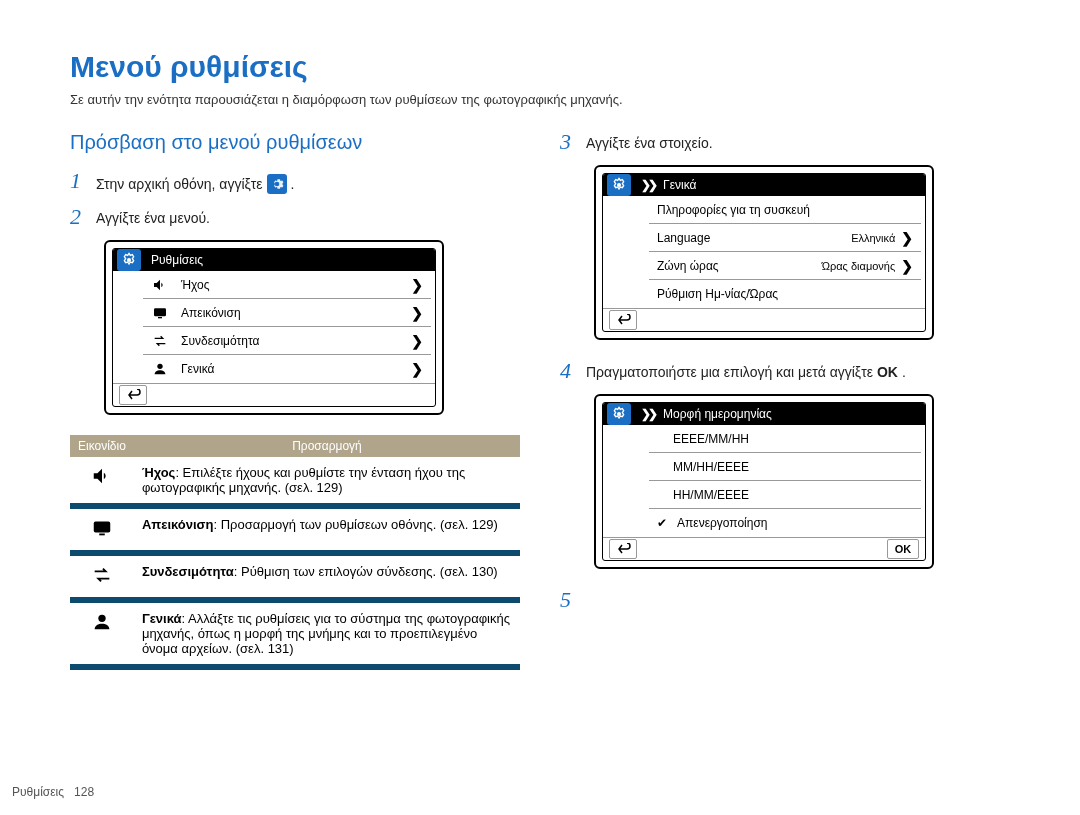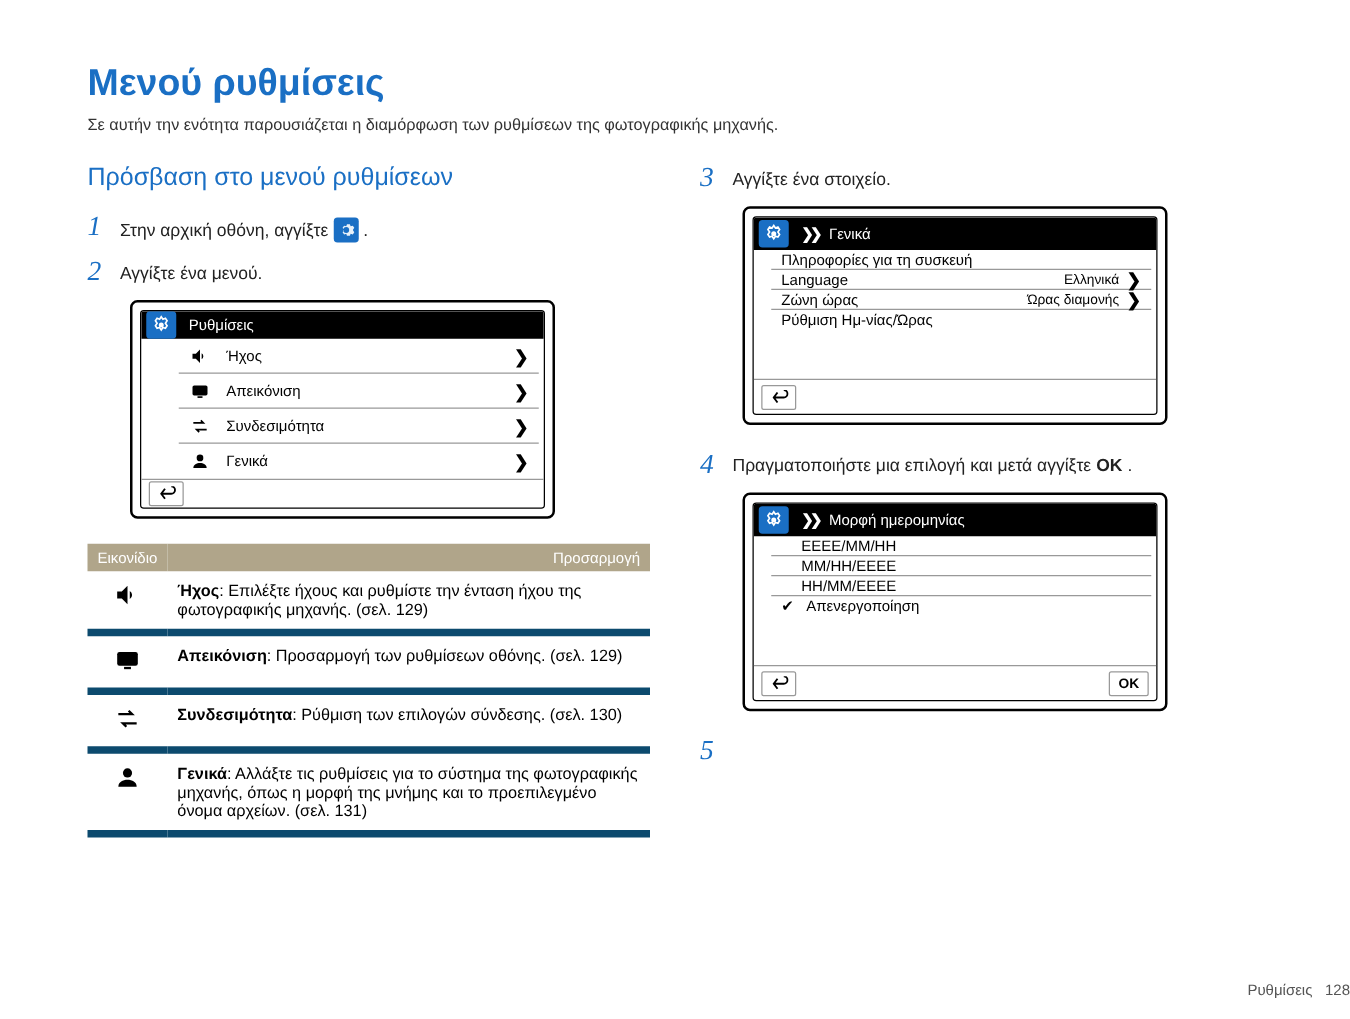--- a/index.html
+++ b/index.html
@@ -85,37 +85,37 @@
     border:1px solid #999; border-radius:2px; width:28px; height:20px;
     display:flex; align-items:center; justify-content:center; font-size:14px;
   }
   .ok-btn {
     border:1px solid #999; border-radius:2px; width:32px; height:20px;
     display:flex; align-items:center; justify-content:center; font-size:11px; font-weight:bold;
     margin-left:auto;
   }
   .desc-table { width: 100%; border-collapse: collapse; font-size: 13px; margin-top: 6px;}
   .desc-table th {
-    background: #b0a58a; color:#fff; text-align:right; padding:4px 8px; font-weight:normal; font-size:12px;
+    background: #b0a58a; color:#fff; text-align:center; padding:4px 8px; font-weight:normal; font-size:12px;
   }
   .desc-table td { padding: 8px; border-bottom: 6px solid #0c4a6e; vertical-align: top; }
   .desc-table .icon-cell { width:50px; text-align:center; }
   .icon-glyph { display:inline-block; width:22px; height:22px; }
   .device-row2 {
-    display:flex; align-items:center; height:16px;
+    display:flex; align-items:center; height:28px;
     border-bottom: 1px solid #999; font-size:12px; padding: 0 8px;
-    margin-left: 14px; margin-right: 4px;
+    margin-left: 46px; margin-right: 4px;
     gap:6px;
   }
   .device-row2:last-child { border-bottom:none; }
   .device-row2 .label { flex:1; }
   .device-row2 .value { font-size:11px; }
   .dbl-chev { font-weight:bold; letter-spacing:-3px; }
   .page-footer {
-    position:absolute; bottom:16px; left:0; right:0; text-align:right;
+    position:absolute; bottom:16px; left:12px; right:0; text-align:left;
     font-size:12px; color:#555;
   }
 </style>
 </head>
 <body>
 
 <h1 class="page-title">Μενού ρυθμίσεις</h1>
 <p class="page-subtitle">Σε αυτήν την ενότητα παρουσιάζεται η διαμόρφωση των ρυθμίσεων της φωτογραφικής μηχανής.</p>
 
 <div class="columns">

